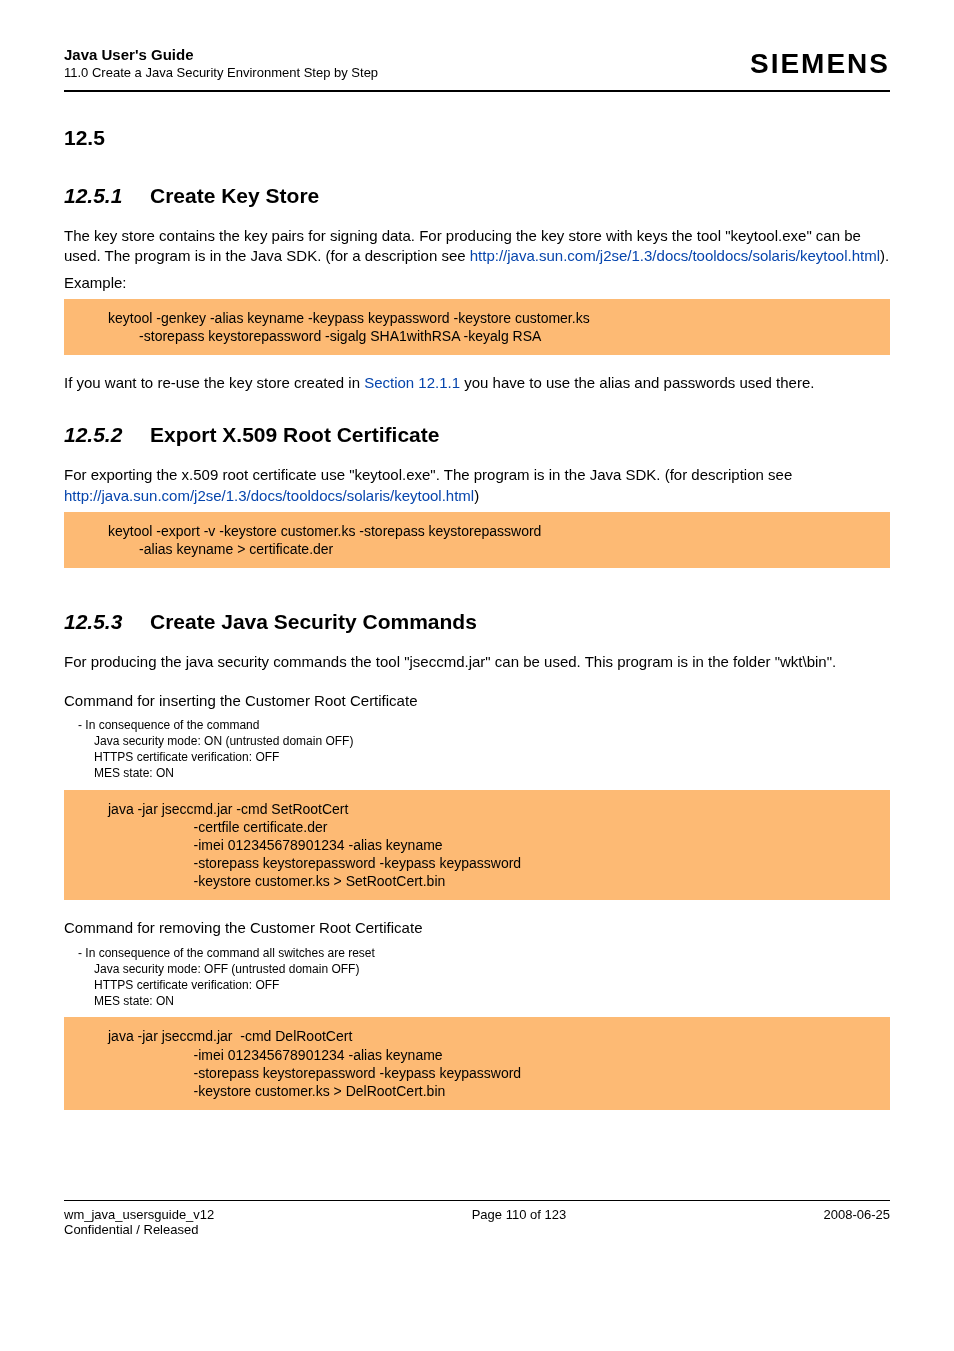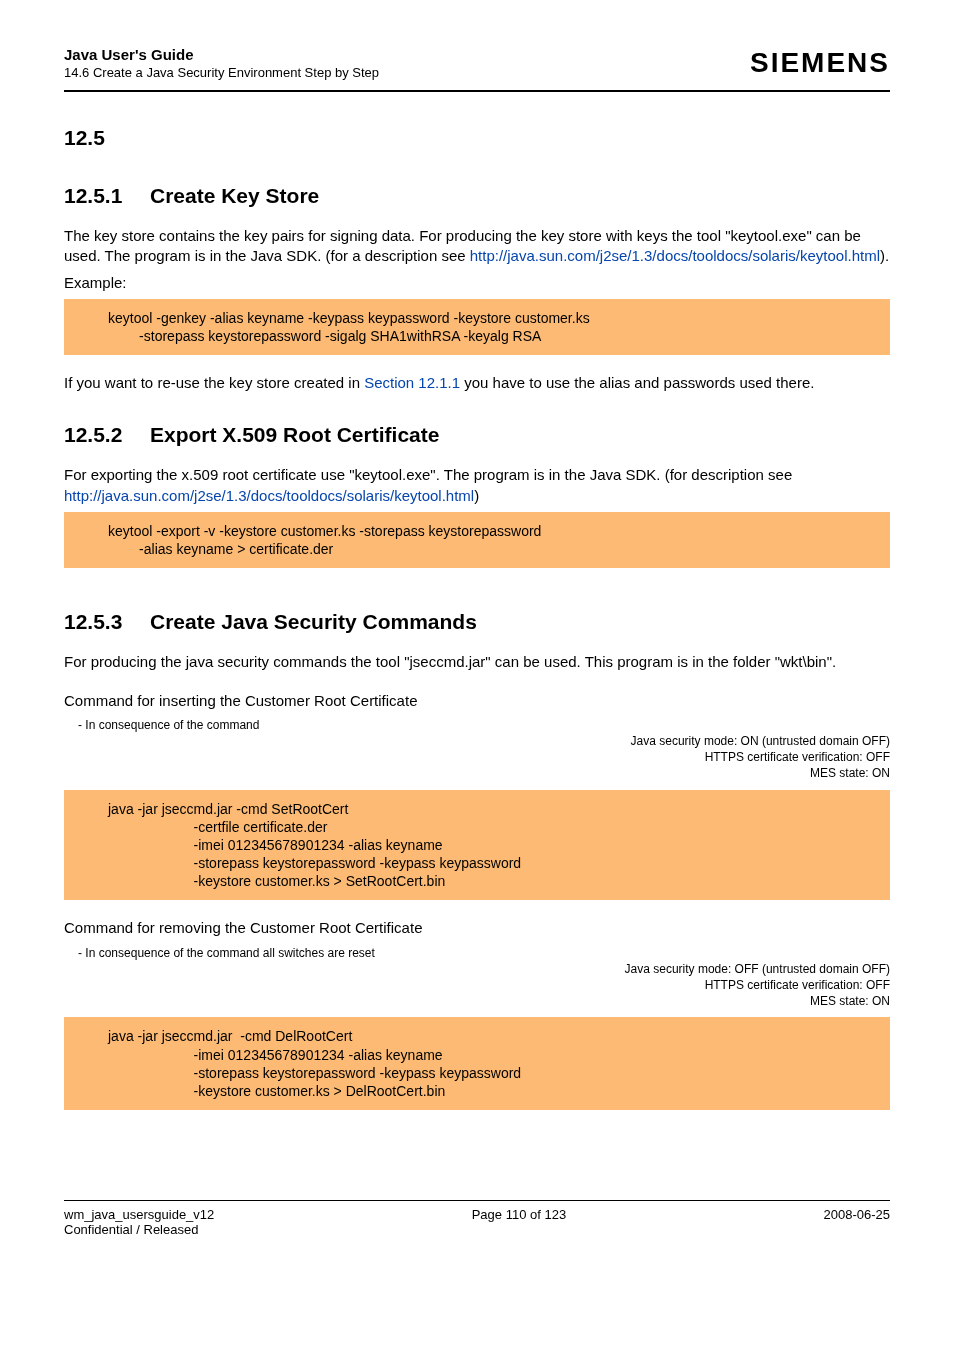--- a/index.html
+++ b/index.html
@@ -10,21 +10,21 @@
     color: #000;
     width: 954px;
   }
   .page {
     padding: 46px 64px 40px 64px;
     box-sizing: border-box;
   }
   .header-row {
     display: flex;
     justify-content: space-between;
-    align-items: center;
+    align-items: flex-end;
   }
   .header-left {
     font-size: 15px;
   }
   .header-title {
     font-weight: bold;
   }
   .header-sub {
     font-size: 13px;
     margin-top: 2px;
@@ -45,21 +45,21 @@
     margin: 0 0 34px 0;
     display: flex;
   }
   h2.section .num { display:inline-block; width: 86px; }
   h3.subheading {
     font-size: 21px;
     font-weight: bold;
     margin: 0 0 18px 0;
     display: flex;
   }
-  h3.subheading .num { display:inline-block; width: 86px; }
+  h3.subheading .num { display:inline-block; width: 86px; font-style: italic; }
   p.body {
     font-size: 15px;
     line-height: 1.35;
     margin: 0 0 6px 0;
   }
   a.link { color: #0645ad; text-decoration: none; }
   .codeblock {
     background: #fdba74;
     padding: 10px 14px 10px 44px;
     margin: 6px 0 18px 0;
@@ -73,21 +73,21 @@
     list-style: none;
     padding-left: 30px;
     margin: 4px 0 8px 0;
     font-size: 12px;
     line-height: 1.35;
   }
   ul.dash li::before {
     content: "- ";
     margin-left: -16px;
   }
-  ul.dash li .cont { display:block;text-align:right; }
+  ul.dash li .cont { display:block; }
   .footer {
     position: relative;
     margin-top: 90px;
   }
   hr.rule2 {
     border: none;
     border-top: 1px solid #000;
     margin: 0 0 6px 0;
   }
   .footer-row {
@@ -97,21 +97,21 @@
   }
 </style>
 </head>
 <body>
 
 <div class="page">
 
   <div class="header-row">
     <div class="header-left">
       <div class="header-title">Java User's Guide</div>
-      <div class="header-sub">14.6 Create a Java Security Environment Step by Step</div>
+      <div class="header-sub">11.0 Create a Java Security Environment Step by Step</div>
     </div>
     <div class="brand">SIEMENS</div>
   </div>
   <hr class="rule">
 
   <h2 class="section">
     <span class="num">12.5</span>
   </h2>
 
   <h3 class="subheading">

